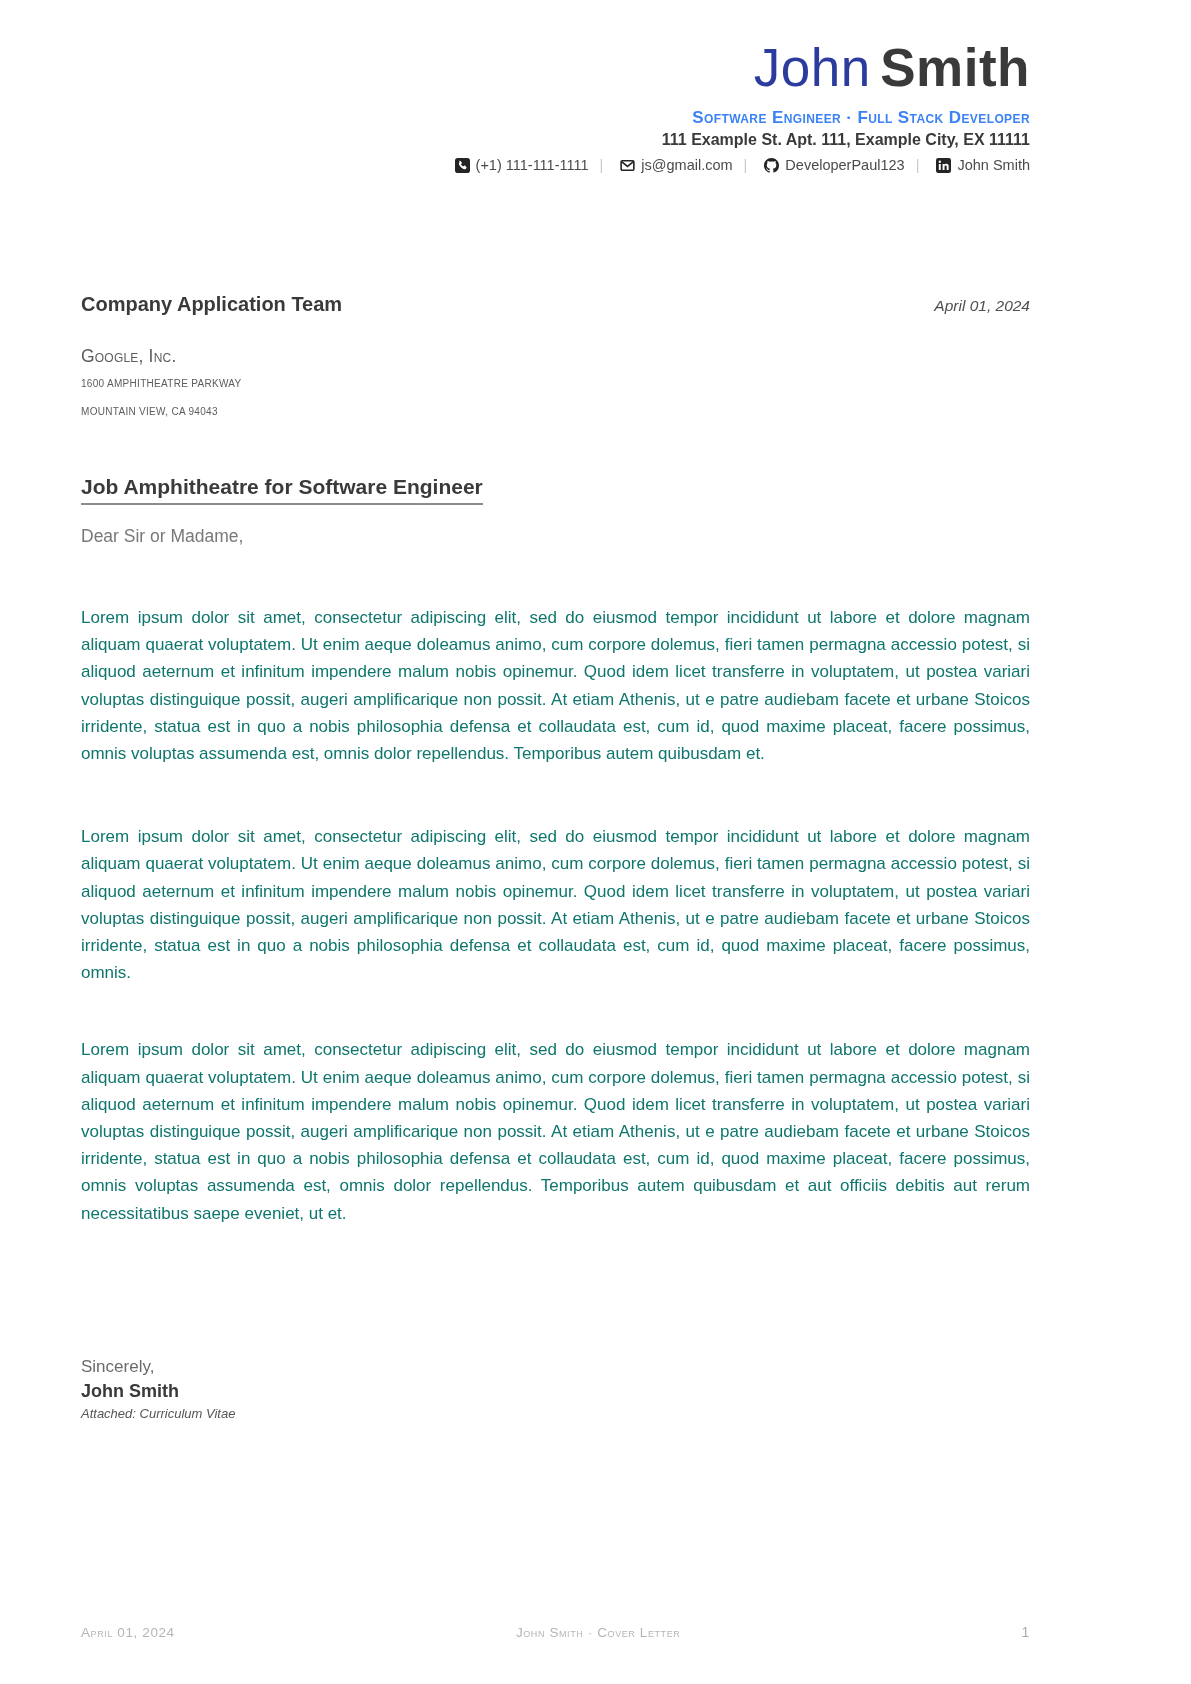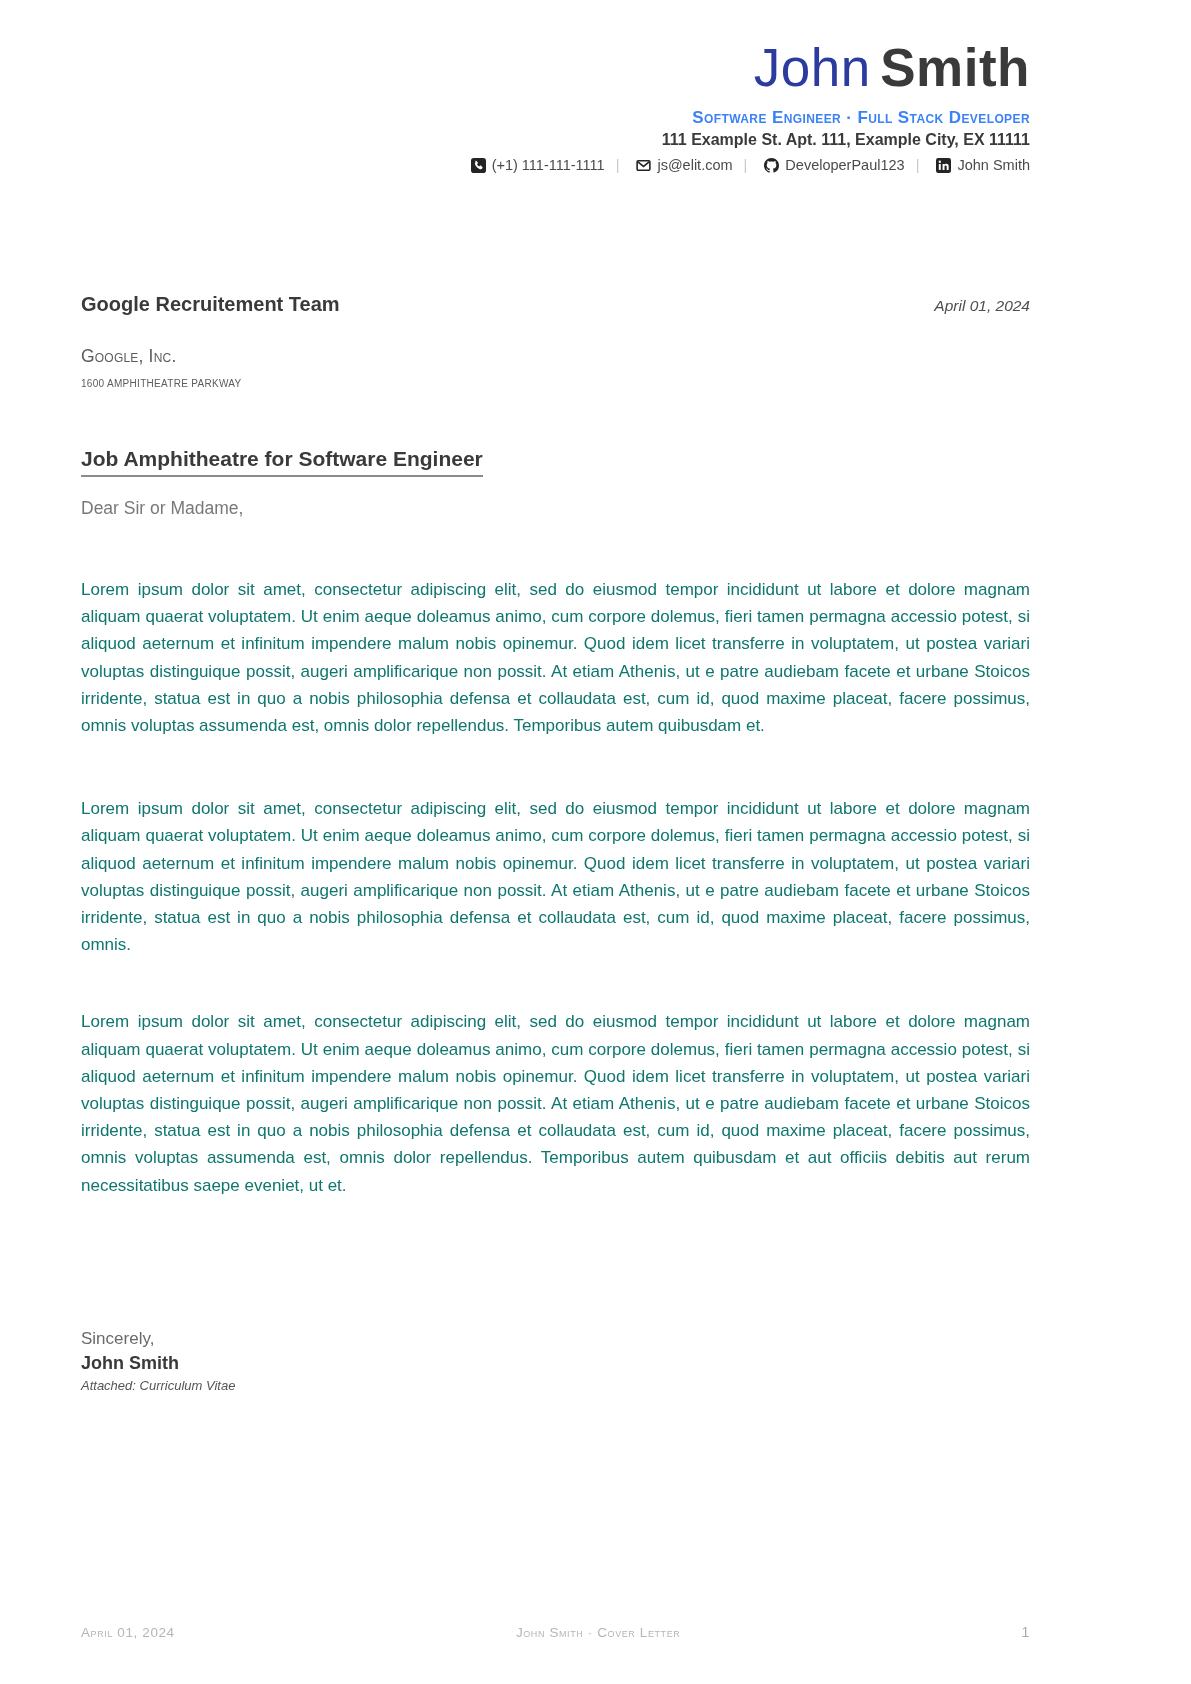--- a/index.html
+++ b/index.html
@@ -167,46 +167,47 @@
               <rect width="16" height="16" rx="3" fill="#242424"></rect>
               <path d="M4.5 3.3c.35-.35.92-.35 1.27 0l1.35 1.35c.35.35.35.92 0 1.27l-.72.72c.45 1 1.35 1.9 2.36 2.36l.72-.72c.35-.35.92-.35 1.27 0l1.35 1.35c.35.35.35.92 0 1.27l-.63.63c-.52.52-1.3.7-2 .42-2.37-.94-4.3-2.87-5.24-5.24-.28-.7-.1-1.48.42-2l.15-.41z" fill="#ffffff"></path>
             </svg>
           <span>(+1) 111-111-1111</span>
         </span>
         <span class="contact-item">
           <svg class="cicon" viewBox="0 0 16 16" xmlns="http://www.w3.org/2000/svg">
               <rect x="1.2" y="3" width="13.6" height="10" rx="1.2" fill="none" stroke="#242424" stroke-width="1.7"></rect>
               <path d="M2 4.2l6 4.8 6-4.8" fill="none" stroke="#242424" stroke-width="1.7"></path>
             </svg>
-          <span>js@elit.com</span>
+          <span>js@gmail.com</span>
         </span>
         <span class="contact-item">
           <svg class="cicon" viewBox="0 0 16 16" xmlns="http://www.w3.org/2000/svg">
               <path fill="#242424" d="M8 0C3.58 0 0 3.58 0 8c0 3.54 2.29 6.53 5.47 7.59.4.07.55-.17.55-.38 0-.19-.01-.82-.01-1.49-2.01.37-2.53-.49-2.69-.94-.09-.23-.48-.94-.82-1.13-.28-.15-.68-.52-.01-.53.63-.01 1.08.58 1.23.82.72 1.21 1.87.87 2.33.66.07-.52.28-.87.51-1.07-1.78-.2-3.64-.89-3.64-3.95 0-.87.31-1.59.82-2.15-.08-.2-.36-1.02.08-2.12 0 0 .67-.21 2.2.82.64-.18 1.32-.27 2-.27s1.36.09 2 .27c1.53-1.04 2.2-.82 2.2-.82.44 1.1.16 1.92.08 2.12.51.56.82 1.27.82 2.15 0 3.07-1.87 3.75-3.65 3.95.29.25.54.73.54 1.48 0 1.07-.01 1.93-.01 2.2 0 .21.15.46.55.38A8.01 8.01 0 0 0 16 8c0-4.42-3.58-8-8-8z"></path>
             </svg>
           <span>DeveloperPaul123</span>
         </span>
         <span class="contact-item">
           <svg class="cicon" viewBox="0 0 16 16" xmlns="http://www.w3.org/2000/svg">
               <rect width="16" height="16" rx="2.5" fill="#242424"></rect>
               <rect x="3" y="6.4" width="2.1" height="6.3" fill="#ffffff"></rect>
               <circle cx="4.05" cy="4" r="1.25" fill="#ffffff"></circle>
               <path d="M7 6.4h2v.9c.35-.55 1.05-1.05 2.1-1.05 1.8 0 2.4 1.2 2.4 2.8v3.65h-2.1V9.6c0-.9-.3-1.5-1.1-1.5-.75 0-1.2.55-1.2 1.5v3.1H7V6.4z" fill="#ffffff"></path>
             </svg>
           <span>John Smith</span>
         </span>
       </div>
     </div>
 
     <div class="recipient-row">
-      <div class="recipient-name">Google Recruitement Team</div>
+      <div class="recipient-name">Company Application Team</div>
       <div class="letter-date">April 01, 2024</div>
     </div>
     <div class="company">Google, Inc.</div>
     <div class="addr-line">1600 Amphitheatre Parkway</div>
+    <div class="addr-line">Mountain View, CA 94043</div>
 
     <div class="subject">
       <span>Job Amphitheatre for Software Engineer</span>
     </div>
 
     <div class="salutation">Dear Sir or Madame,</div>
 
     <p class="body-par p1">Lorem ipsum dolor sit amet, consectetur adipiscing elit, sed do eiusmod tempor incididunt ut labore et dolore magnam aliquam quaerat voluptatem. Ut enim aeque doleamus animo, cum corpore dolemus, fieri tamen permagna accessio potest, si aliquod aeternum et infinitum impendere malum nobis opinemur. Quod idem licet transferre in voluptatem, ut postea variari voluptas distinguique possit, augeri amplificarique non possit. At etiam Athenis, ut e patre audiebam facete et urbane Stoicos irridente, statua est in quo a nobis philosophia defensa et collaudata est, cum id, quod maxime placeat, facere possimus, omnis voluptas assumenda est, omnis dolor repellendus. Temporibus autem quibusdam et.</p>
     <p class="body-par p2">Lorem ipsum dolor sit amet, consectetur adipiscing elit, sed do eiusmod tempor incididunt ut labore et dolore magnam aliquam quaerat voluptatem. Ut enim aeque doleamus animo, cum corpore dolemus, fieri tamen permagna accessio potest, si aliquod aeternum et infinitum impendere malum nobis opinemur. Quod idem licet transferre in voluptatem, ut postea variari voluptas distinguique possit, augeri amplificarique non possit. At etiam Athenis, ut e patre audiebam facete et urbane Stoicos irridente, statua est in quo a nobis philosophia defensa et collaudata est, cum id, quod maxime placeat, facere possimus, omnis.</p>
     <p class="body-par p3">Lorem ipsum dolor sit amet, consectetur adipiscing elit, sed do eiusmod tempor incididunt ut labore et dolore magnam aliquam quaerat voluptatem. Ut enim aeque doleamus animo, cum corpore dolemus, fieri tamen permagna accessio potest, si aliquod aeternum et infinitum impendere malum nobis opinemur. Quod idem licet transferre in voluptatem, ut postea variari voluptas distinguique possit, augeri amplificarique non possit. At etiam Athenis, ut e patre audiebam facete et urbane Stoicos irridente, statua est in quo a nobis philosophia defensa et collaudata est, cum id, quod maxime placeat, facere possimus, omnis voluptas assumenda est, omnis dolor repellendus. Temporibus autem quibusdam et aut officiis debitis aut rerum necessitatibus saepe eveniet, ut et.</p>

